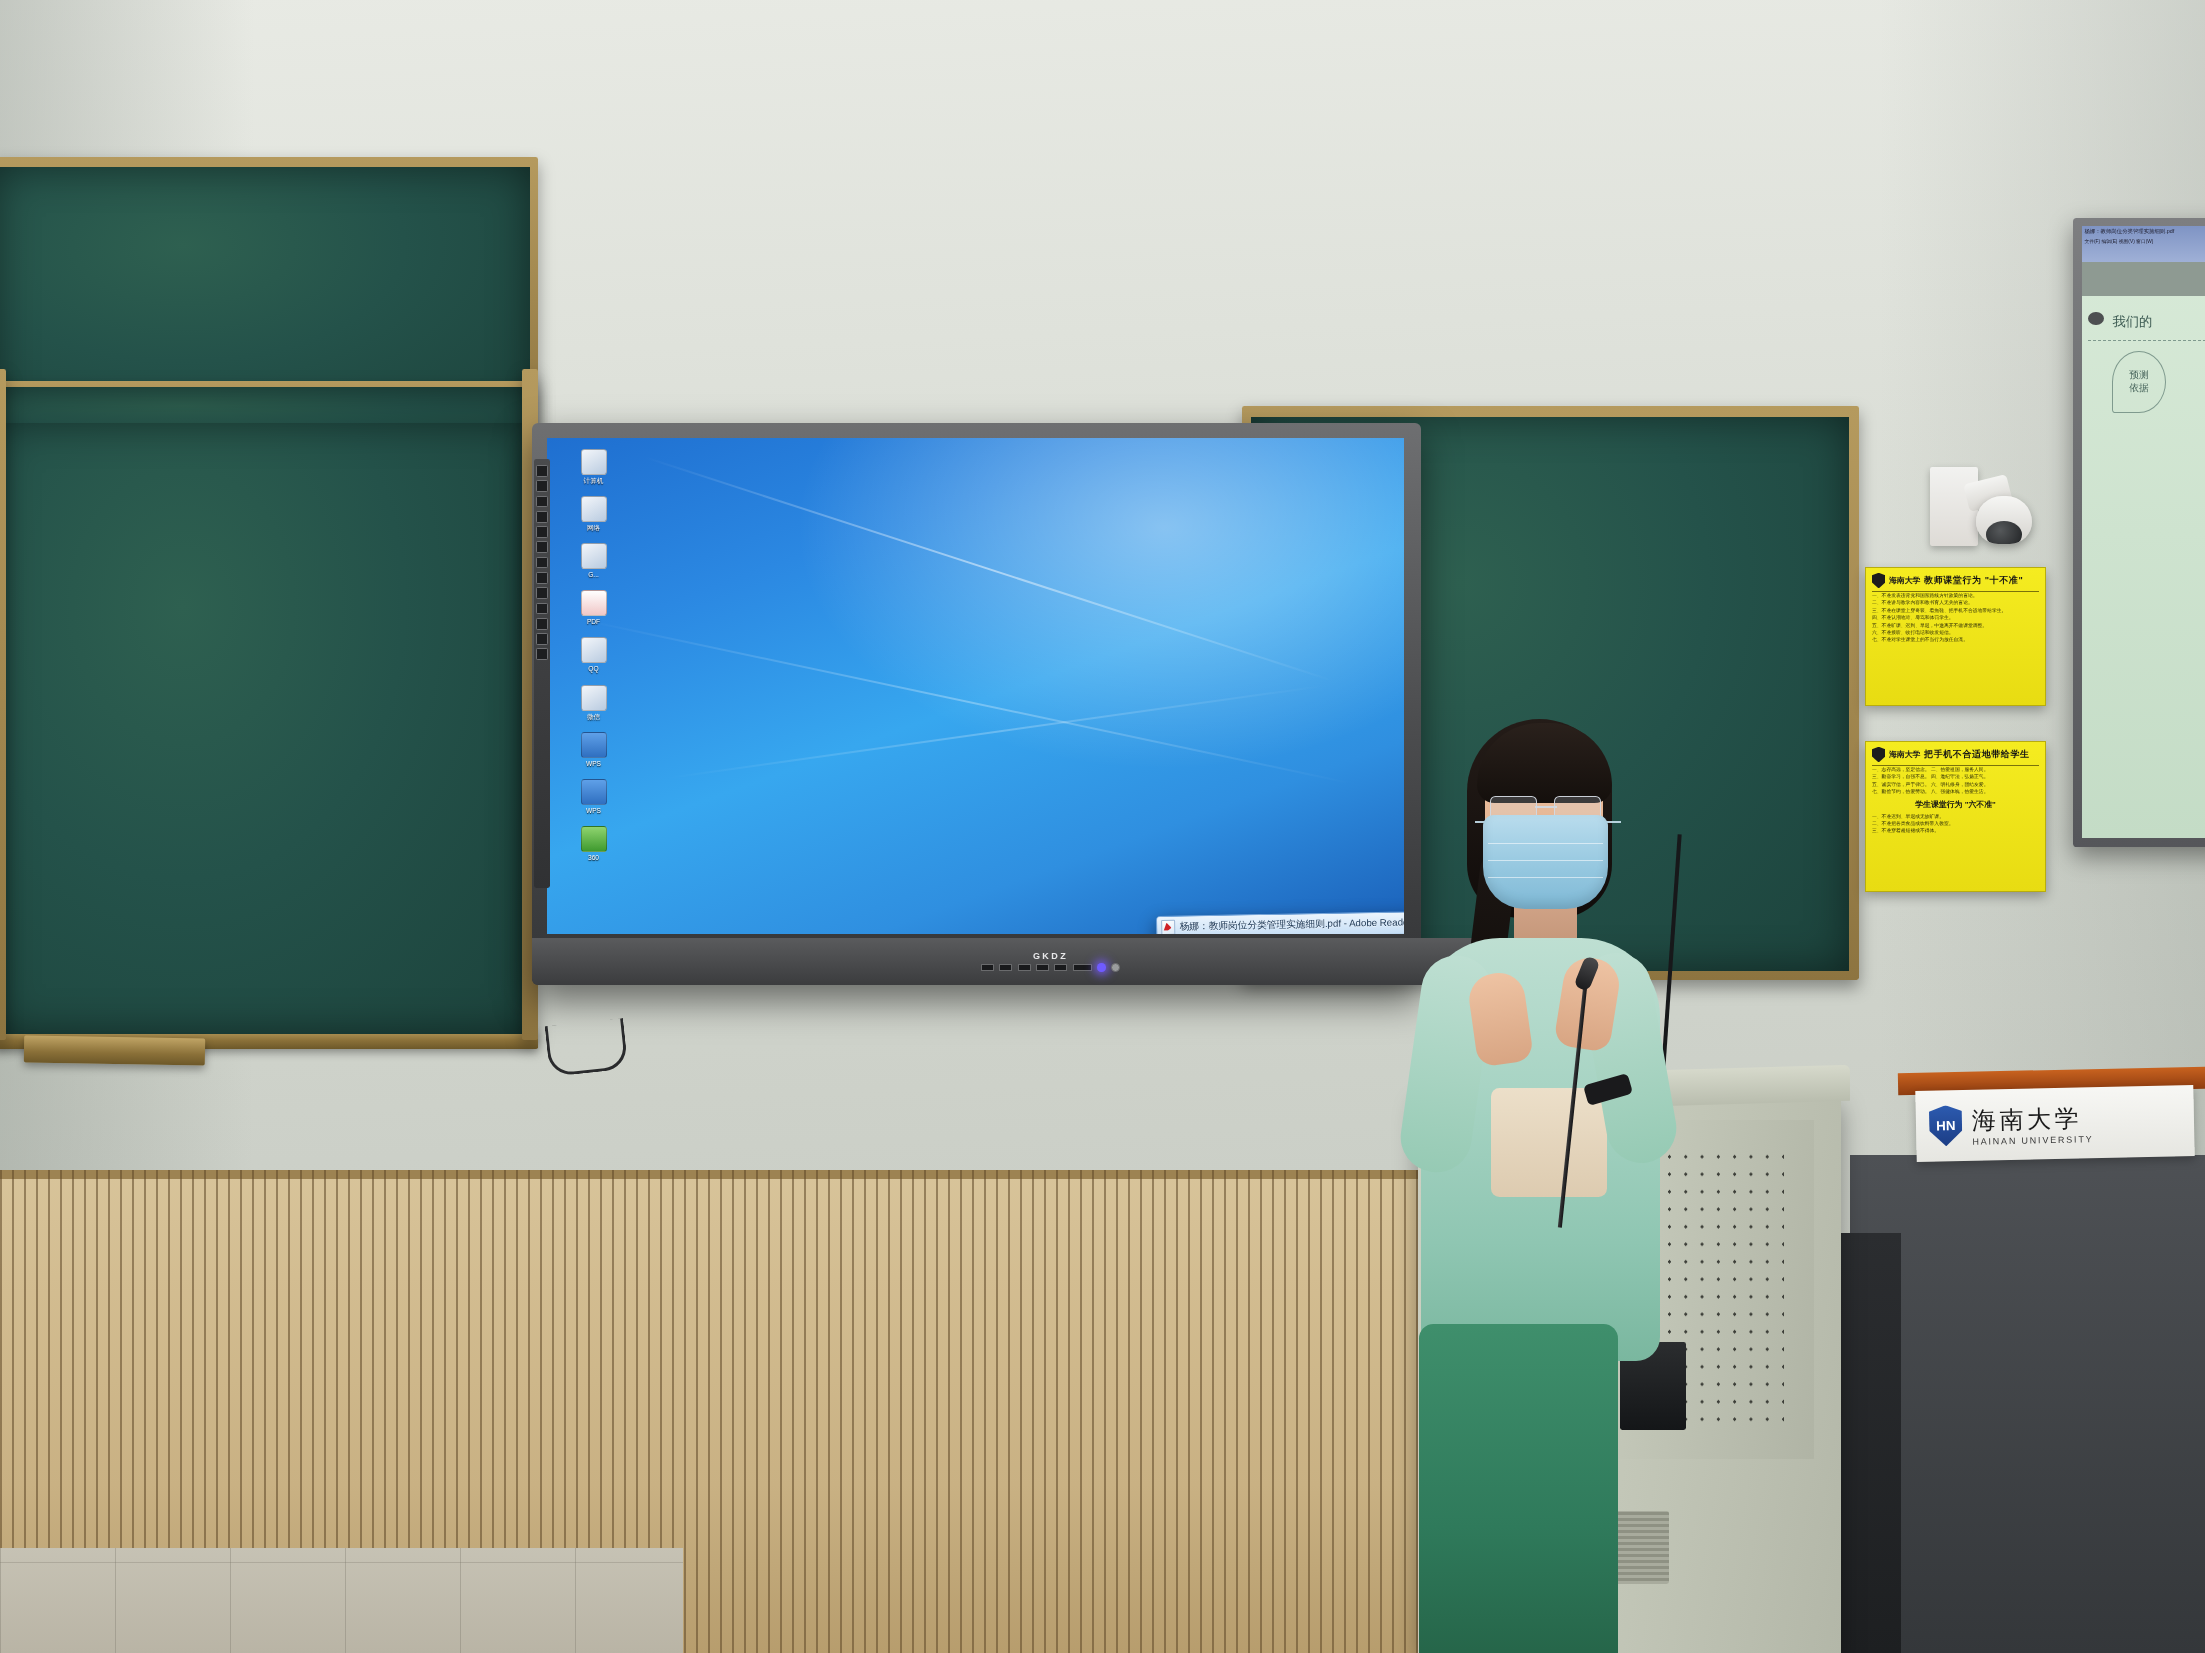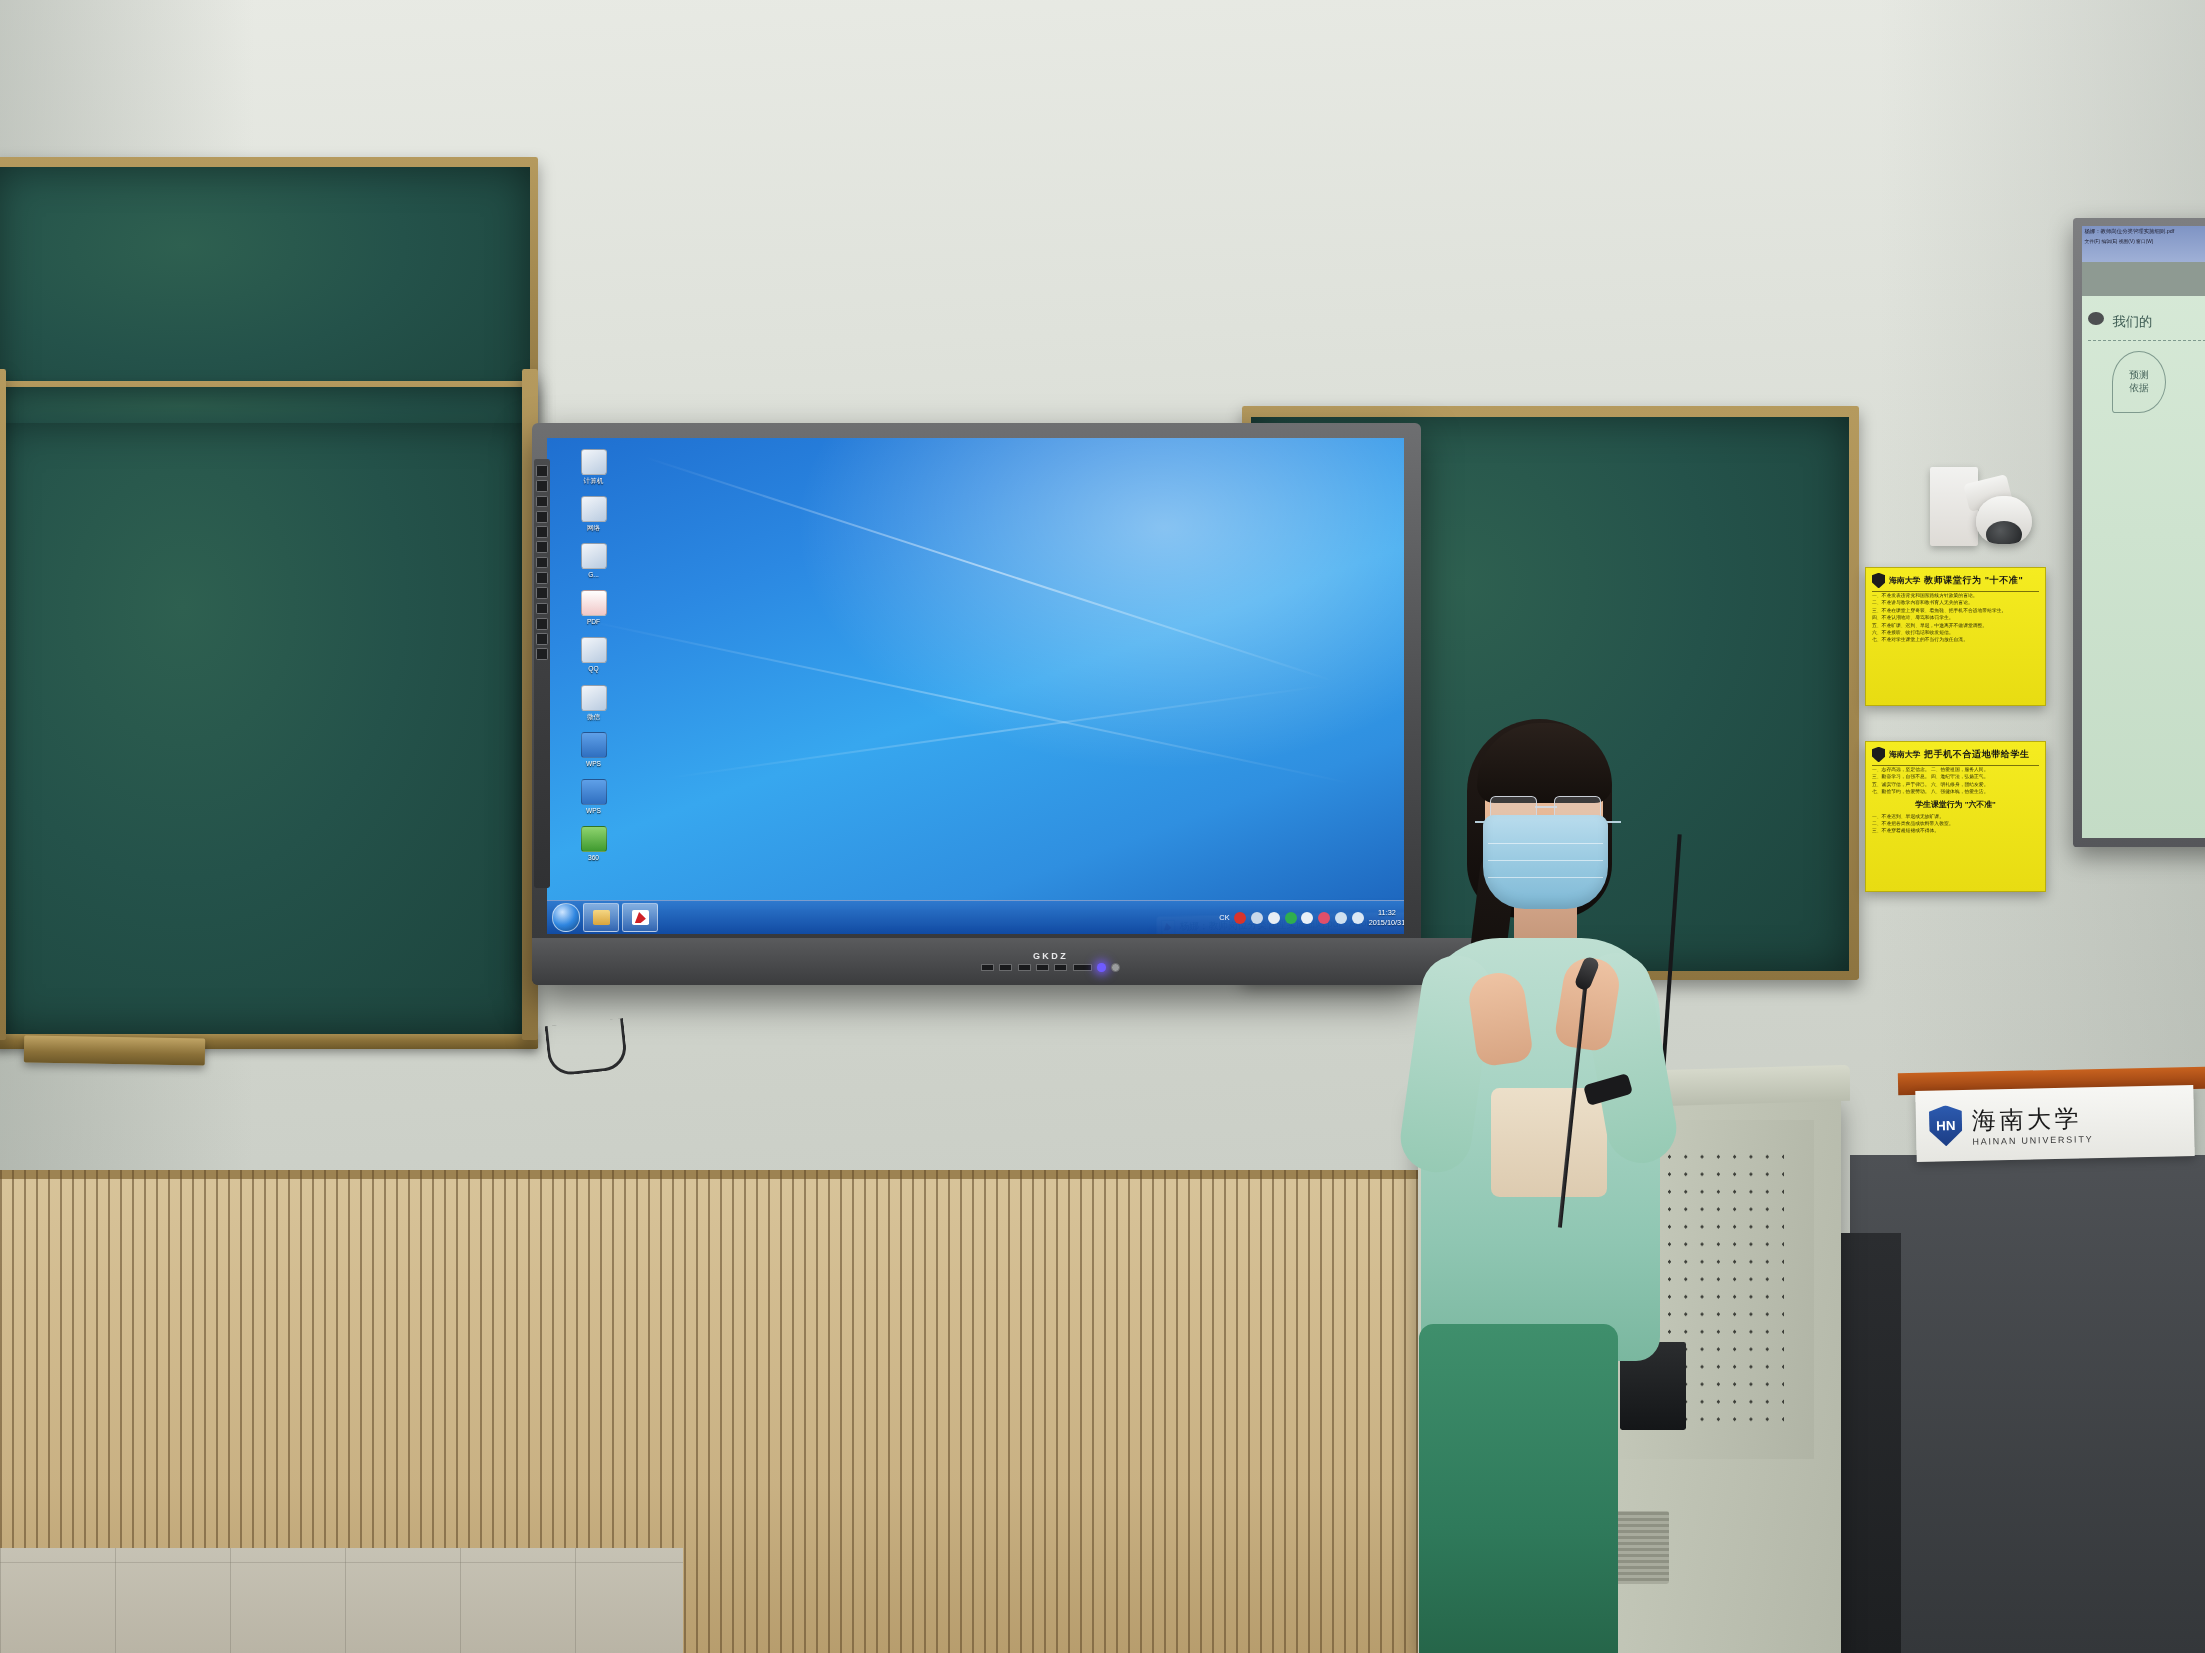--- a/index.html
+++ b/index.html
@@ -321,46 +321,20 @@
       <div class="menubar">
         
         
         
         
         
       </div>
 
     </div>
 
-    <div class="taskbar">
-      <div class="startorb"></div>
-      <div class="tbtn">
-        <div class="tb-ico ico-folder"></div>
-      </div>
-      <div class="tbtn">
-        <div class="tb-ico ico-acro">
-            <i></i>
-          </div>
-      </div>
-      <div class="tray">
-        <span style="color:#fff;font-size:7.3px;">CK</span>
-        <div class="ti" style="background:#d8342b;"></div>
-        <div class="ti" style="background:#c8d8ea;"></div>
-        <div class="ti" style="background:#e8eef4;"></div>
-        <div class="ti" style="background:#2fae4f;"></div>
-        <div class="ti" style="background:#e9f0f7;"></div>
-        <div class="ti" style="background:#e04f6a;"></div>
-        <div class="ti" style="background:#cfe0f0;"></div>
-        <div class="ti" style="background:#dce8f4;"></div>
-        <div class="clock">
-          <div>11:32</div>
-          <div>2015/10/31</div>
-        </div>
-      </div>
-    </div>
   </div>
 
   <div class="sidebar-strip">
     <div class="sb-btn"></div>
     <div class="sb-btn"></div>
     <div class="sb-btn"></div>
     <div class="sb-btn"></div>
     <div class="sb-btn"></div>
     <div class="sb-btn"></div>
     <div class="sb-btn"></div>

